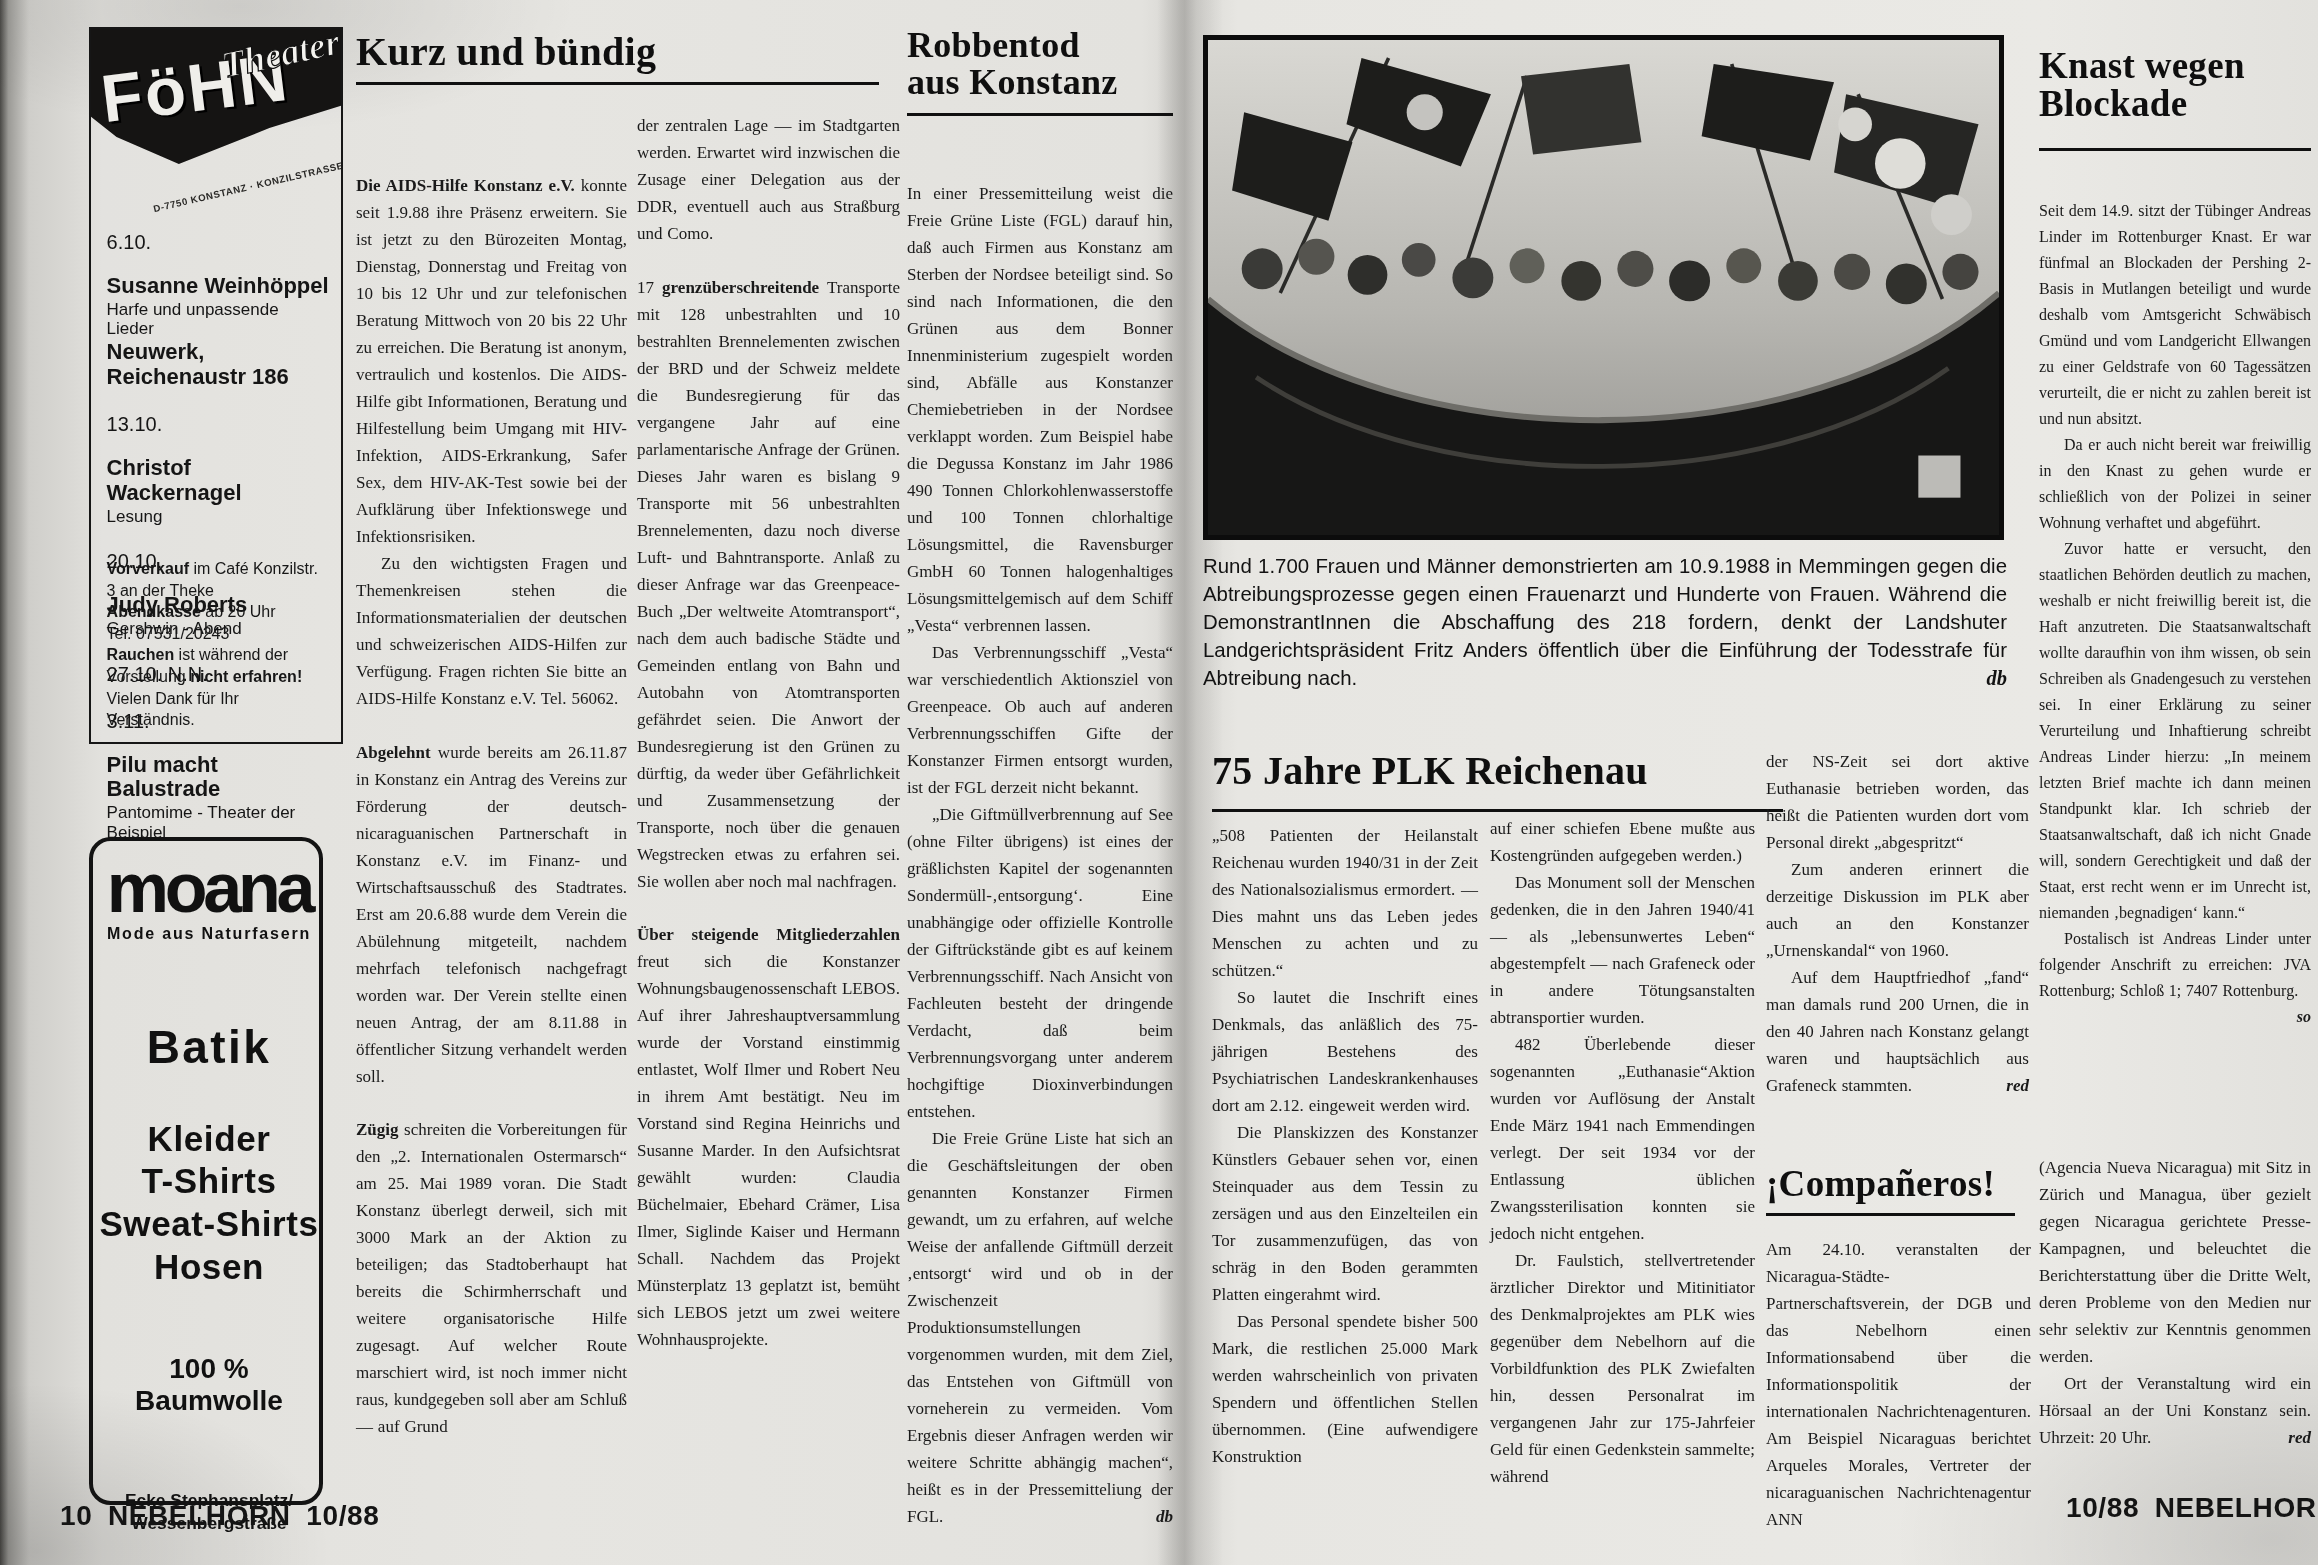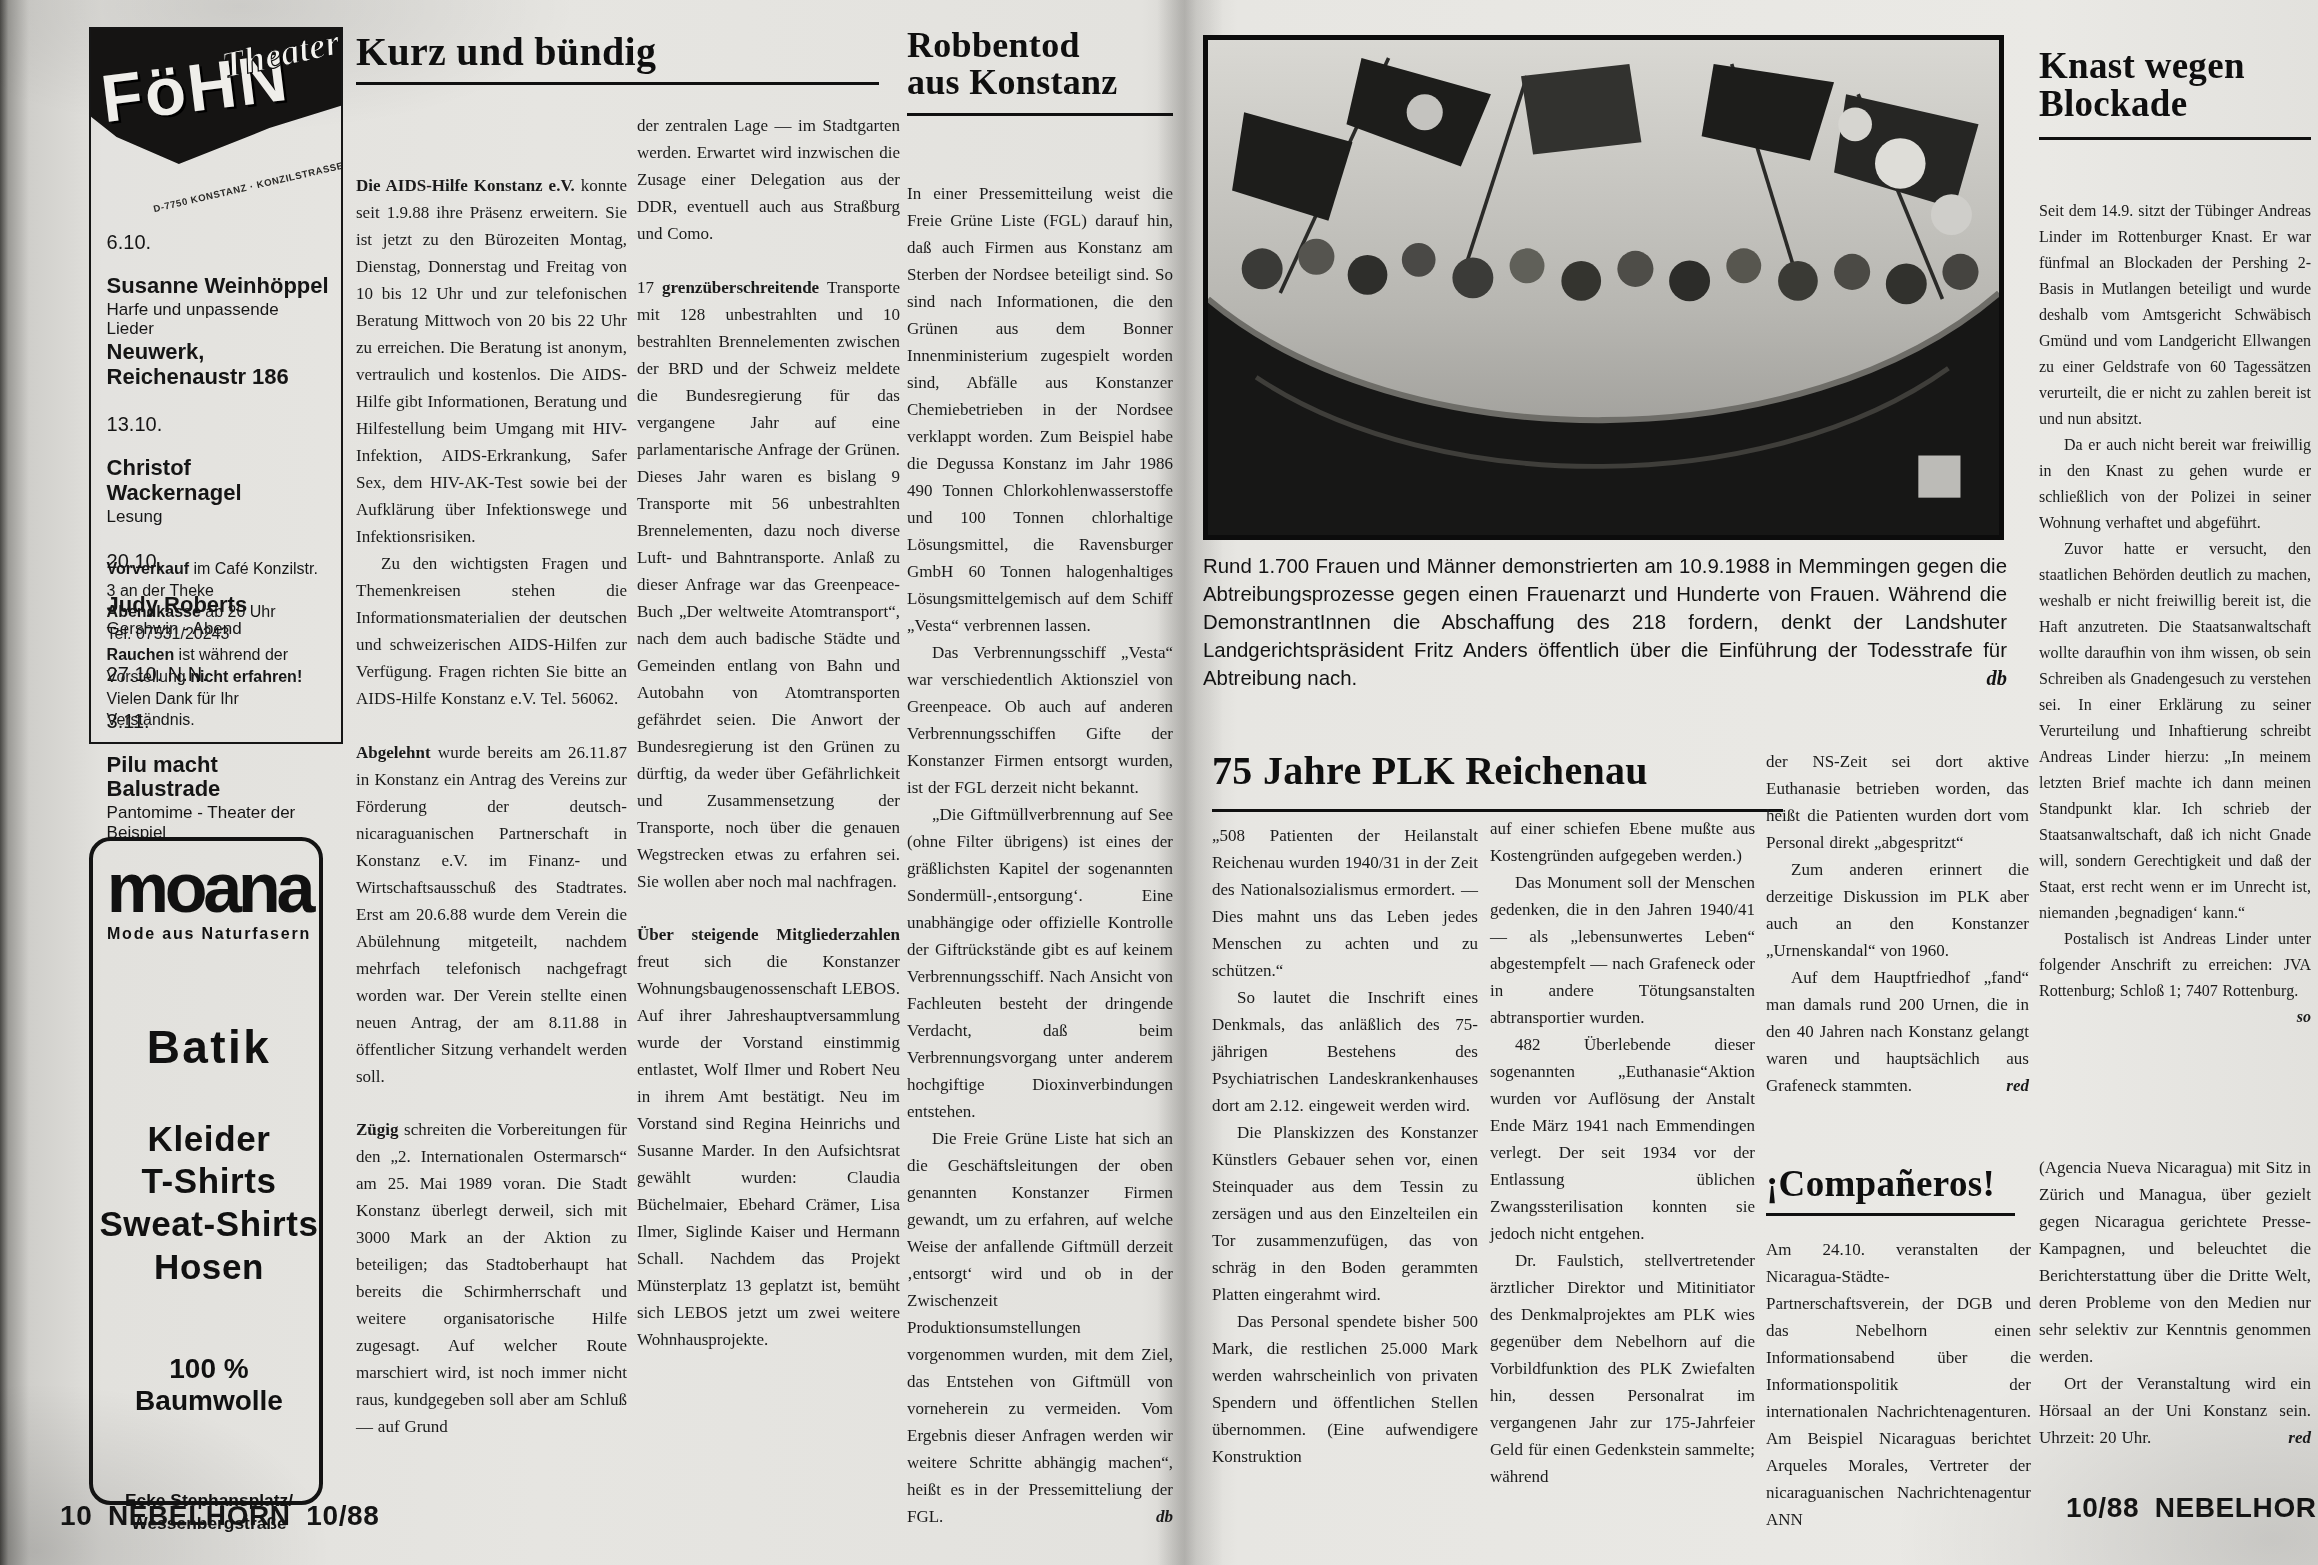--- a/index.html
+++ b/index.html
@@ -253,21 +253,21 @@
 
   <div class="hl" style="left:1766px;top:1165px;width:249px;font-size:37px;padding-bottom:9.6px;">¡Compañeros!</div>
   <div class="col" style="left:1766px;top:1236px;width:265px;">
     <p class="para"><span>Am 24.10. veranstalten der Nicaragua-Städte-Partnerschaftsverein, der DGB und das Nebelhorn einen Informationsabend über die Informationspolitik der internationalen Nachrichtenagenturen. Am Beispiel Nicaraguas berichtet Arqueles Morales, Vertreter der nicaraguanischen Nachrichtenagentur ANN</span></p>
   </div>
   <div class="col" style="left:2039px;top:1154px;width:272px;">
     <p class="para"><span>(Agencia Nueva Nicaragua) mit Sitz in Zürich und Managua, über gezielt gegen Nicaragua gerichtete Presse-Kampagnen, und beleuchtet die Berichterstattung über die Dritte Welt, deren Probleme von den Medien nur sehr selektiv zur Kenntnis genommen werden.</span></p>
     <p class="para ind"><span>Ort der Veranstaltung wird ein Hörsaal an der Uni Konstanz sein. Uhrzeit: 20 Uhr.</span><span class="byline">red</span></p>
   </div>
 
-  <div class="hl" style="left:2039px;top:47px;width:272px;font-size:37px;padding-bottom:13px;border-bottom-width:3px;">
+  <div class="hl" style="left:2039px;top:47px;width:272px;font-size:37px;padding-bottom:24px;border-bottom-width:3px;">
     <div>Knast wegen</div>
     <div>Blockade</div>
   </div>
   <div class="col" style="left:2039px;top:198px;width:272px;font-size:16px;line-height:26px;">
     <p class="para"><span>Seit dem 14.9. sitzt der Tübinger Andreas Linder im Rottenburger Knast. Er war fünfmal an Blockaden der Pershing 2-Basis in Mutlangen beteiligt und wurde deshalb vom Amtsgericht Schwäbisch Gmünd und vom Landgericht Ellwangen zu einer Geldstrafe von 60 Tagessätzen verurteilt, die er nicht zu zahlen bereit ist und nun absitzt.</span></p>
     <p class="para ind"><span>Da er auch nicht bereit war freiwillig in den Knast zu gehen wurde er schließlich von der Polizei in seiner Wohnung verhaftet und abgeführt.</span></p>
     <p class="para ind"><span>Zuvor hatte er versucht, den staatlichen Behörden deutlich zu machen, weshalb er nicht freiwillig bereit ist, die Haft anzutreten. Die Staatsanwaltschaft wollte daraufhin von ihm wissen, ob sein Schreiben als Gnadengesuch zu verstehen sei. In einer Erklärung zu seiner Verurteilung und Inhaftierung schreibt Andreas Linder hierzu: „In meinem letzten Brief machte ich dann meinen Standpunkt klar. Ich schrieb der Staatsanwaltschaft, daß ich nicht Gnade will, sondern Gerechtigkeit und daß der Staat, erst recht wenn er im Unrecht ist, niemanden ‚begnadigen‘ kann.“</span></p>
     <p class="para ind"><span>Postalisch ist Andreas Linder unter folgender Anschrift zu erreichen: JVA Rottenburg; Schloß 1; 7407 Rottenburg.</span><span class="byline">so</span></p>
   </div>
 

